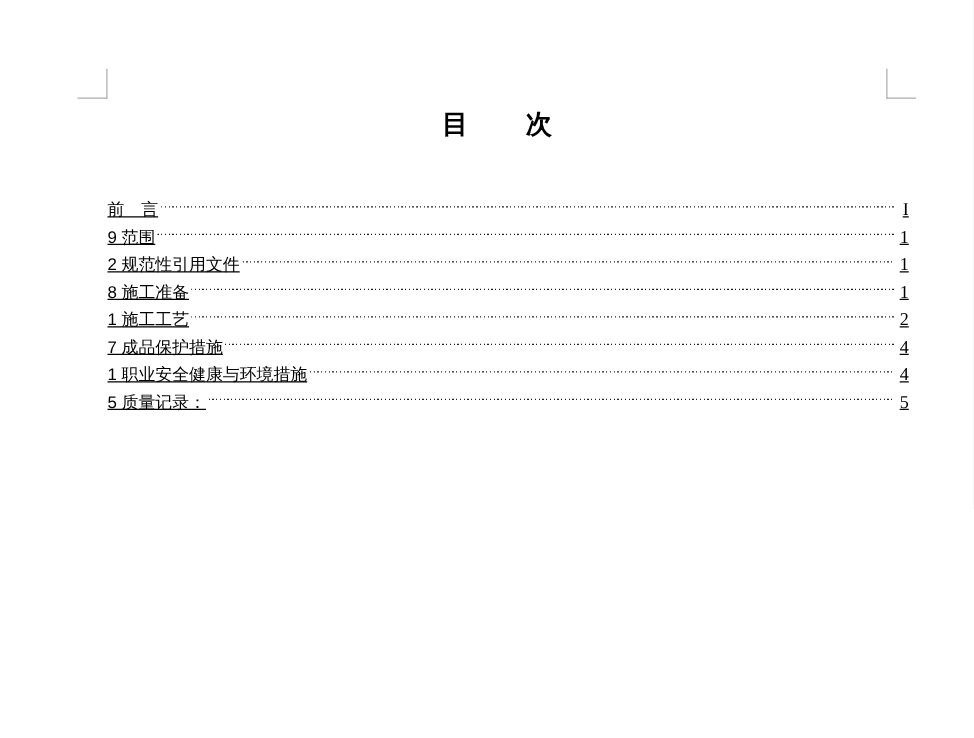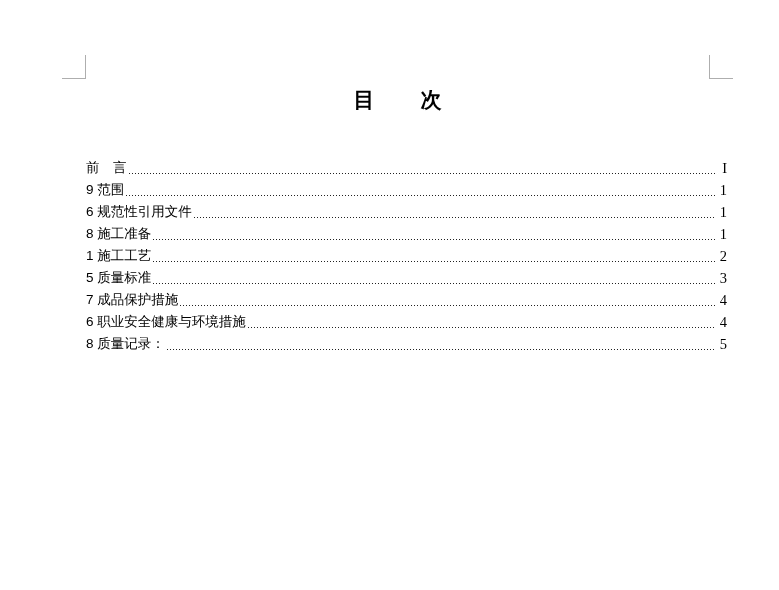--- a/index.html
+++ b/index.html
@@ -56,23 +56,24 @@
 
   
   .toc {
     position: absolute;
     left: 86px;
     top: 157px;
     width: 641px;
   }
   .toc-row {
     display: flex;
-    align-items: flex-end;
+    align-items: center;
     height: 22px;
     cursor: pointer;
+    text-decoration: underline;
   }
   .toc-label {
     font-size: 13.5px;
     line-height: 22px;
     white-space: pre;
     flex: 0 0 auto;
   }
   .dot-leader {
     flex: 1 1 auto;
     height: 1px;
@@ -113,55 +114,50 @@
       <span class="toc-page">I</span>
     </div>
 
     <div class="toc-row">
       <span class="toc-label">9 范围</span>
       <span class="dot-leader"></span>
       <span class="toc-page">1</span>
     </div>
 
     <div class="toc-row">
-      <span class="toc-label">6 规范性引用文件</span>
+      <span class="toc-label">2 规范性引用文件</span>
       <span class="dot-leader"></span>
       <span class="toc-page">1</span>
     </div>
 
     <div class="toc-row">
       <span class="toc-label">8 施工准备</span>
       <span class="dot-leader"></span>
       <span class="toc-page">1</span>
     </div>
 
     <div class="toc-row">
       <span class="toc-label">1 施工工艺</span>
       <span class="dot-leader"></span>
       <span class="toc-page">2</span>
     </div>
 
-    <div class="toc-row">
-      <span class="toc-label">5 质量标准</span>
-      <span class="dot-leader"></span>
-      <span class="toc-page">3</span>
-    </div>
 
     <div class="toc-row">
       <span class="toc-label">7 成品保护措施</span>
       <span class="dot-leader"></span>
       <span class="toc-page">4</span>
     </div>
 
     <div class="toc-row">
-      <span class="toc-label">6 职业安全健康与环境措施</span>
+      <span class="toc-label">1 职业安全健康与环境措施</span>
       <span class="dot-leader"></span>
       <span class="toc-page">4</span>
     </div>
 
     <div class="toc-row">
-      <span class="toc-label">8 质量记录：</span>
+      <span class="toc-label">5 质量记录：</span>
       <span class="dot-leader"></span>
       <span class="toc-page">5</span>
     </div>
 
   </div>
 </div>
 
 </body></html>

